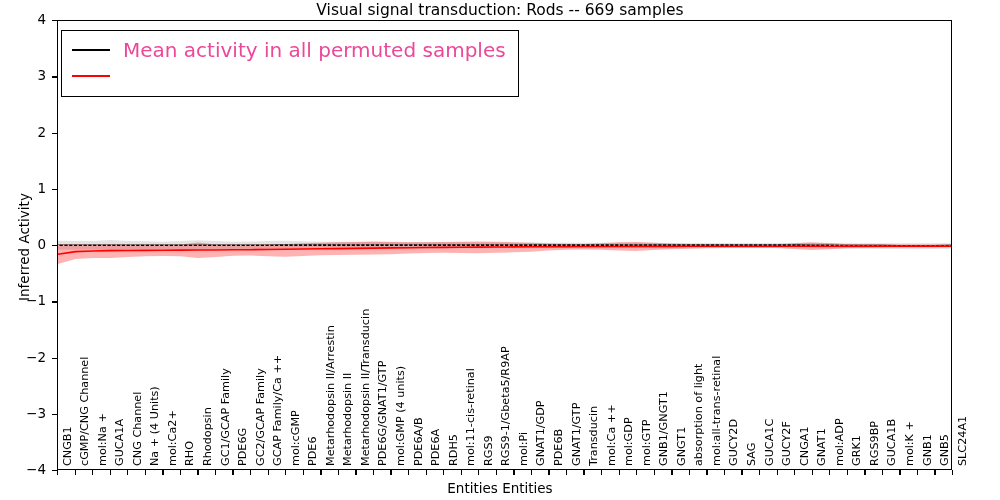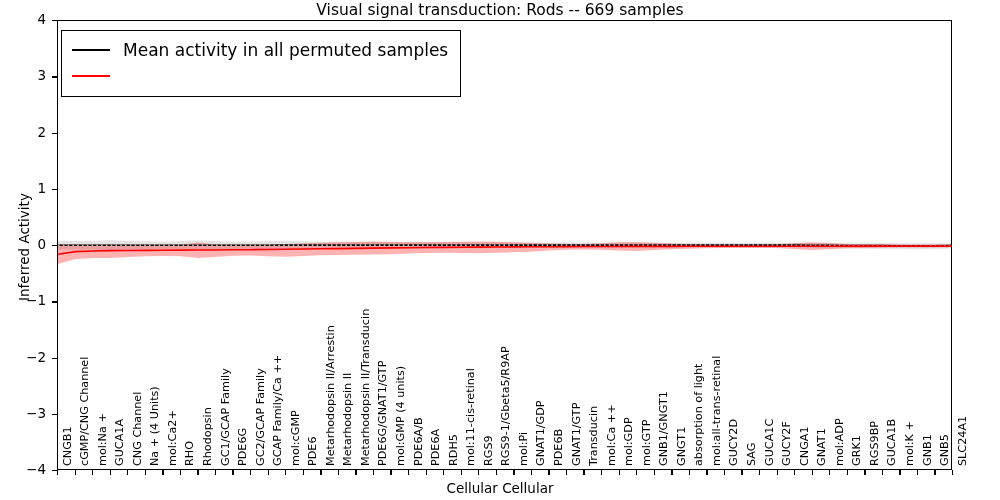--- a/index.html
+++ b/index.html
@@ -37,32 +37,32 @@
     transform-origin:left top;transform:rotate(-90deg);
     line-height:1;
   }
   #legend{
     position:absolute;left:61px;top:30px;
     border:1.3px solid #000;background:#fff;
     padding:6px 12px 7px 10px;box-sizing:border-box;
   }
   .legend-row{display:flex;align-items:center;height:26px;}
   .legend-swatch{width:38px;height:2px;margin-right:13px;flex:0 0 38px;}
-  .legend-text{font-size:17px;color:#000000;white-space:nowrap;}
+  .legend-text{font-size:20px;color:#ec4899;white-space:nowrap;}
   #xticklabels-layer{position:absolute;left:57px;top:0;width:895px;height:500px;pointer-events:none;}
 </style>
 </head>
 <body>
 
 <div id="figure">
 
   <div id="chart-title">Visual signal transduction: Rods -- 669 samples</div>
 
   <div id="ylabel">Inferred Activity</div>
-  <div id="xlabel">Cellular Cellular</div>
+  <div id="xlabel">Entities Entities</div>
 
   <div id="yticks-layer">
       <div class="ytick-label" style="top: 13px; left: 0px;">4</div>
       <div class="ytick-mark" style="top: 20px;"></div>
       <div class="ytick-label" style="top: 69.25px; left: 0px;">3</div>
       <div class="ytick-mark" style="top: 76.25px;"></div>
       <div class="ytick-label" style="top: 125.5px; left: 0px;">2</div>
       <div class="ytick-mark" style="top: 132.5px;"></div>
       <div class="ytick-label" style="top: 181.75px; left: 0px;">1</div>
       <div class="ytick-mark" style="top: 188.75px;"></div>

